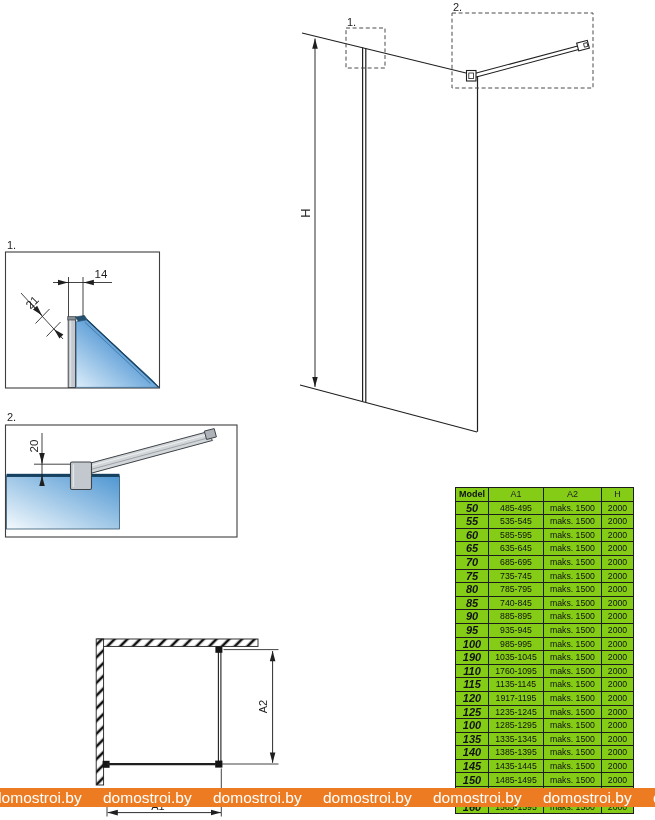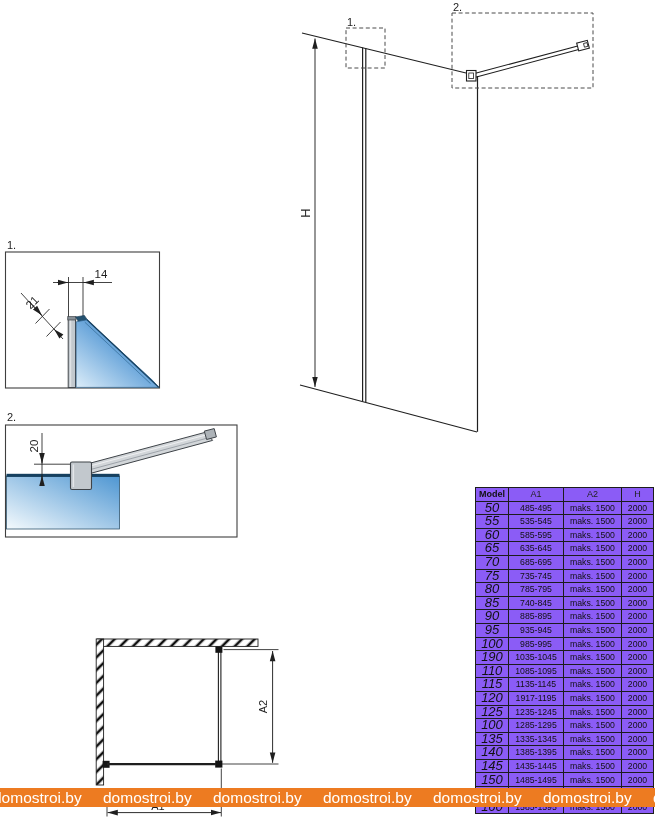--- a/index.html
+++ b/index.html
@@ -7,28 +7,28 @@
        font-family:"Liberation Sans",sans-serif;}
   #sheet{position:absolute;inset:0;width:655px;height:820px;}
   #drawing{position:absolute;left:0;top:0;z-index:1;}
   .dash{fill:none;stroke:#4a4a4a;stroke-width:1;stroke-dasharray:4 2.6;}
   .dim{stroke:#222;stroke-width:0.85;fill:none;}
   .dimline{stroke:#222;stroke-width:0.95;fill:none;}
   .t11{font:11px "Liberation Sans",sans-serif;fill:#1f1f1f;}
   .t12{font:11.5px "Liberation Sans",sans-serif;fill:#1f1f1f;}
   .t13{font:13px "Liberation Sans",sans-serif;fill:#1f1f1f;}
   
-  .size-table{position:absolute;left:475px;top:487px;z-index:2;border-collapse:collapse;
-      table-layout:fixed;background:#8b5cf6;}
+  .size-table{position:absolute;left:455px;top:487px;z-index:2;border-collapse:collapse;
+      table-layout:fixed;background:#84cc16;}
   .size-table th,.size-table td{border:1px solid #1c1c1c;text-align:center;vertical-align:middle;
       padding:0;overflow:hidden;white-space:nowrap;}
   .size-table th{height:12.6px;font:bold 9px/12px "Liberation Sans",sans-serif;color:#111;}
   .size-table th + th{font-weight:normal;color:#222;}
   .size-table td{height:12.6px;font:8.7px/12.4px "Liberation Sans",sans-serif;color:#111;}
-  .size-table td.model{font-weight:normal;font-style:italic;font-size:13px;}
+  .size-table td.model{font-weight:bold;font-style:italic;font-size:11px;}
   
   .watermark{position:absolute;left:0;top:788px;width:655px;height:19px;z-index:3;
       overflow:hidden;display:flex;align-items:center;}
   .watermark span{flex:none;width:110px;color:#fff;
       font:400 15.5px/19px "Liberation Sans",sans-serif;}
   .wm-inner{display:flex;position:relative;left:-7px;}
 </style>
 </head>
 <body>
 
@@ -223,21 +223,21 @@
           <td>2000</td>
         </tr>
         <tr>
           <td class="model">190</td>
           <td>1035-1045</td>
           <td>maks. 1500</td>
           <td>2000</td>
         </tr>
         <tr>
           <td class="model">110</td>
-          <td>1085-1095</td>
+          <td>1760-1095</td>
           <td>maks. 1500</td>
           <td>2000</td>
         </tr>
         <tr>
           <td class="model">115</td>
           <td>1135-1145</td>
           <td>maks. 1500</td>
           <td>2000</td>
         </tr>
         <tr>

